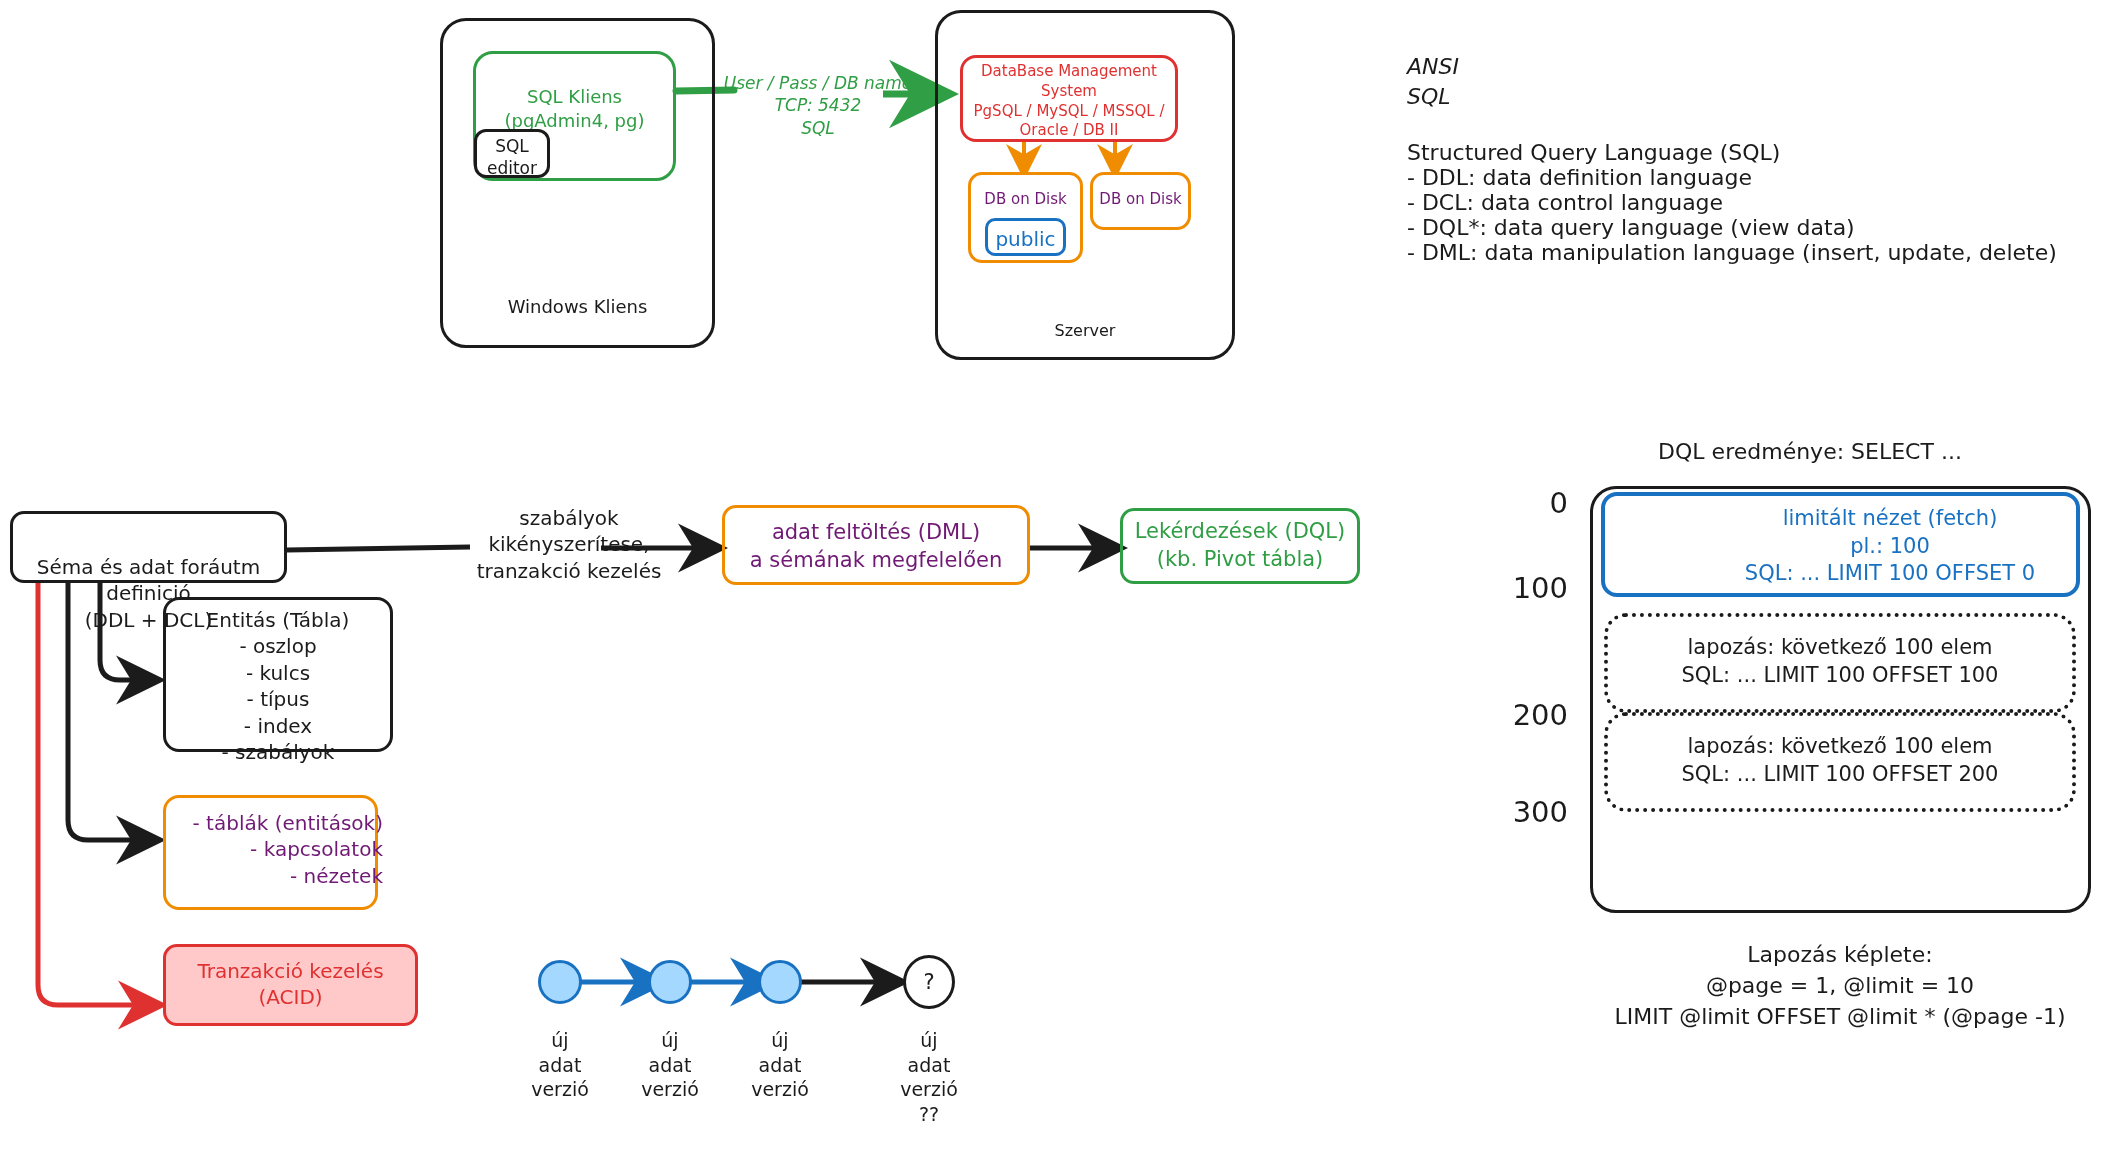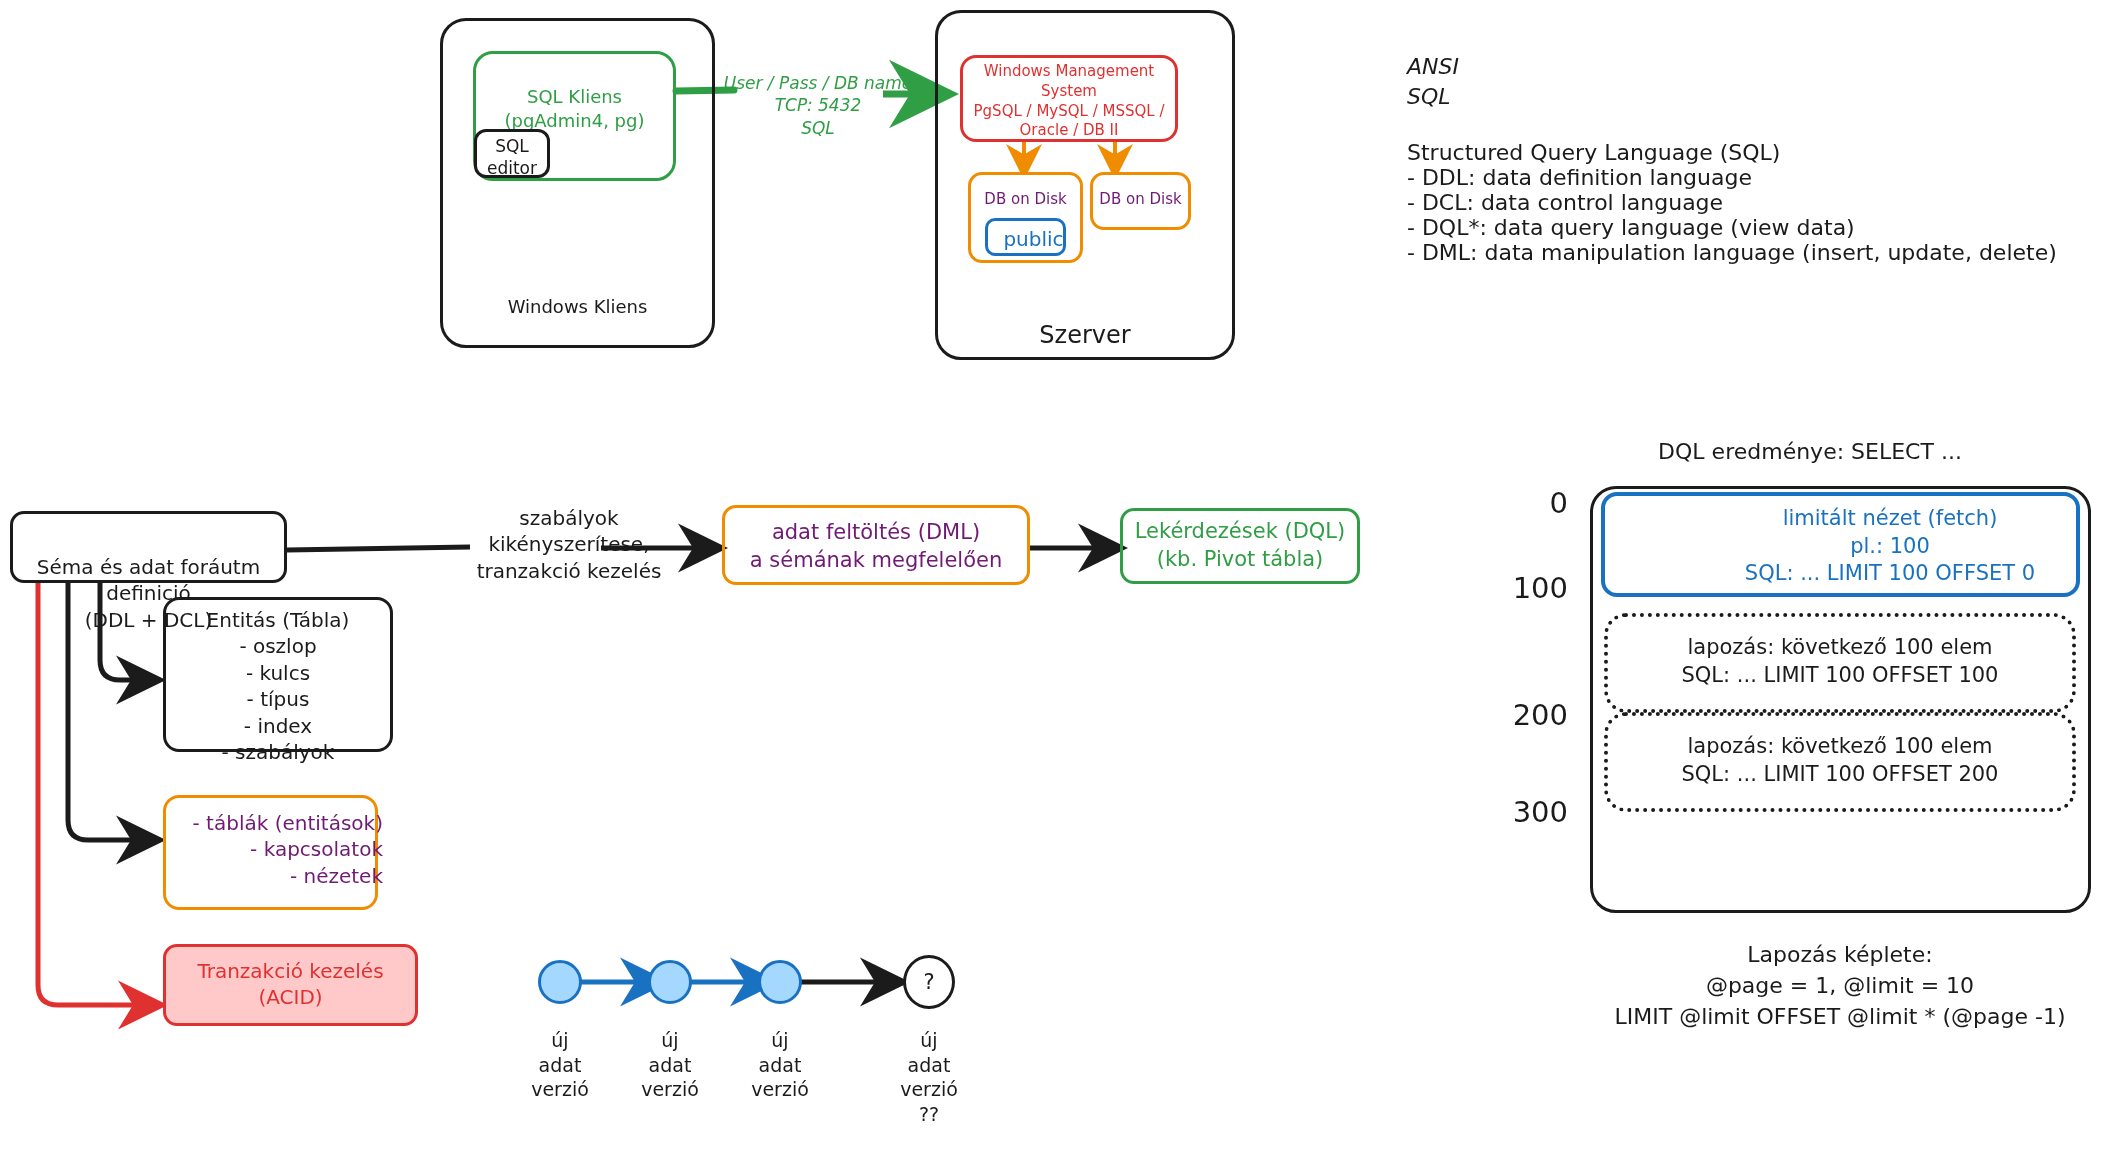--- a/index.html
+++ b/index.html
@@ -123,33 +123,33 @@
 
 <div class="box" style="left:474px;top:129px;width:76px;height:49px;border-radius:12px;background:#fff;"></div>
 <div class="txt" style="left:474px;top:135px;width:76px;text-align:center;font-size:17px;">SQL
 editor</div>
 
 <div class="txt green-t" style="left:718px;top:72px;width:200px;text-align:center;font-size:17px;font-style:italic;">User / Pass / DB name
 TCP: 5432
 SQL</div>
 
 <div class="box" style="left:935px;top:10px;width:300px;height:350px;border-radius:26px;"></div>
-<div class="txt" style="left:935px;top:320px;width:300px;text-align:center;font-size:24px;">Szerver</div>
+<div class="txt" style="left:935px;top:320px;width:300px;text-align:center;font-size:16px;">Szerver</div>
 
 <div class="box red" style="left:960px;top:55px;width:218px;height:87px;border-radius:16px;background:#fff;"></div>
-<div class="txt red-t" style="left:960px;top:62px;width:218px;text-align:center;font-size:15px;">Windows Management
+<div class="txt red-t" style="left:960px;top:62px;width:218px;text-align:center;font-size:15px;">DataBase Management
 System
 PgSQL / MySQL / MSSQL /
 Oracle / DB II</div>
 
 <div class="box orange" style="left:968px;top:172px;width:115px;height:91px;border-radius:14px;background:#fff;"></div>
 <div class="txt orange-t" style="left:968px;top:190px;width:115px;text-align:center;font-size:15px;">DB on Disk</div>
 
 <div class="box blue" style="left:985px;top:218px;width:81px;height:38px;border-radius:10px;background:#fff;"></div>
-<div class="txt blue-t" style="left:985px;top:226px;width:97px;text-align:center;font-size:20px;">public</div>
+<div class="txt blue-t" style="left:985px;top:226px;width:81px;text-align:center;font-size:20px;">public</div>
 
 <div class="box orange" style="left:1090px;top:172px;width:101px;height:58px;border-radius:14px;background:#fff;"></div>
 <div class="txt orange-t" style="left:1090px;top:190px;width:101px;text-align:center;font-size:15px;">DB on Disk</div>
 
 <div class="txt" style="left:1407px;top:52px;font-size:22px;font-style:italic;line-height:1.35;">ANSI
  SQL</div>
 
 <div class="txt" style="left:1407px;top:138px;font-size:22px;">Structured Query Language (SQL)</div>
 <div class="txt" style="left:1407px;top:163px;font-size:22px;">- DDL: data definition language</div>
 <div class="txt" style="left:1407px;top:188px;font-size:22px;">- DCL: data control language</div>

